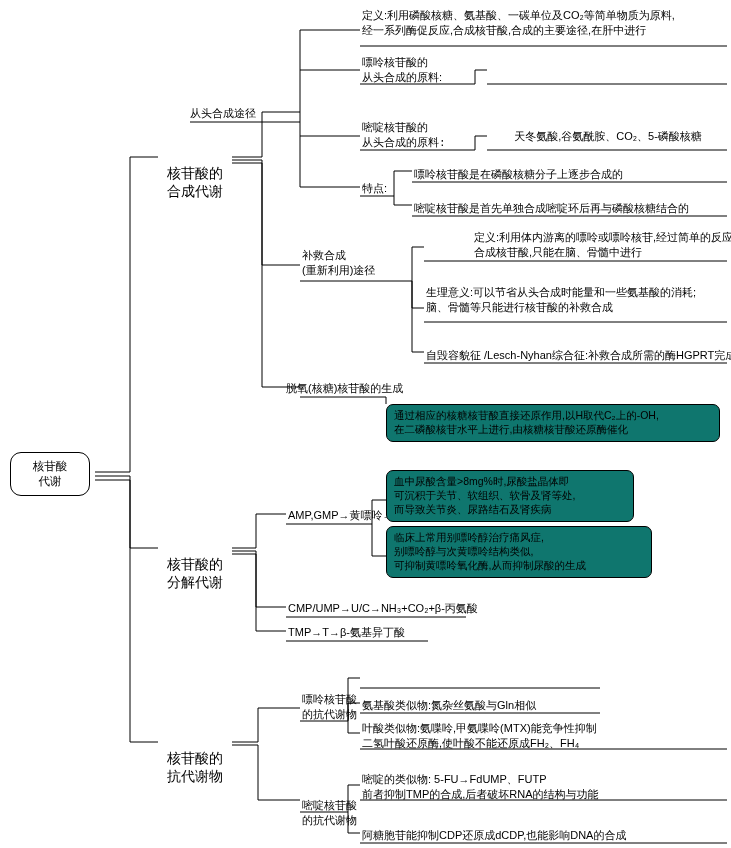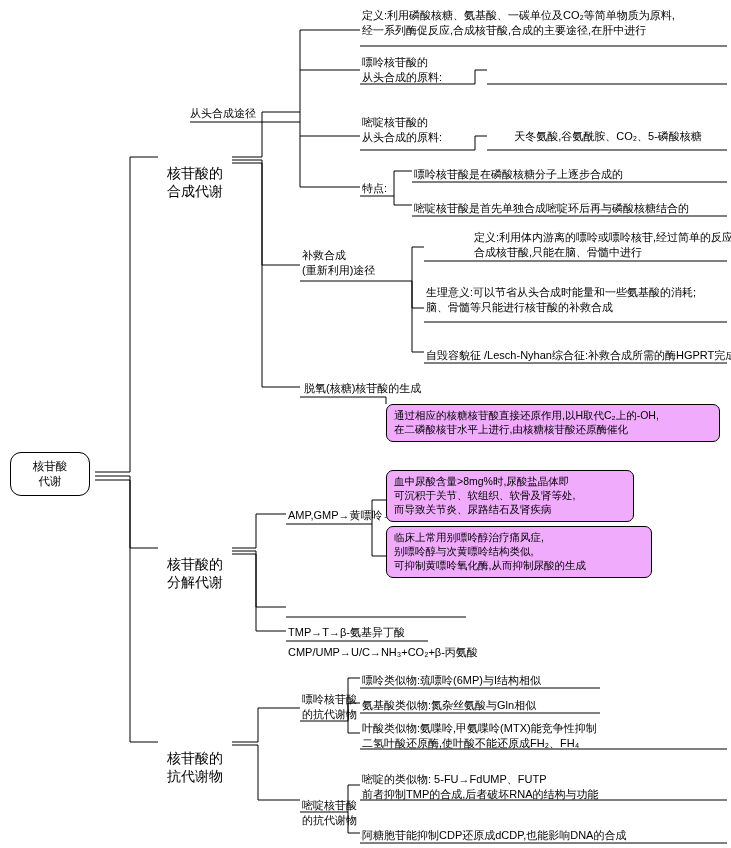--- a/index.html
+++ b/index.html
@@ -27,21 +27,21 @@
     white-space:pre-line;
   }
   .plain {
     font-size:11px;
   }
   .boxed {
     border:1px solid #000;
     border-radius:7px;
     padding:4px 7px;
     font-size:10.5px;
-    background:#f0abfc;
+    background:#0f766e;
   }
   .root {
     border:1px solid #000;
     border-radius:11px;
     padding:6px 9px;
     font-size:11.5px;
     text-align:center;
     background:#fff;
   }
   .lvl1 { font-size:14px;margin-top:24px; }
@@ -154,55 +154,54 @@
 抗代谢物</div>
 
   <div class="node plain nowrap" style="left:190px; top:106px;text-align:center;">从头合成途径</div>
 
   <div class="node plain" style="left:362px; top:8px; width:368px;">定义:利用磷酸核糖、氨基酸、一碳单位及CO₂等简单物质为原料,
 经一系列酶促反应,合成核苷酸,合成的主要途径,在肝中进行</div>
 
   <div class="node plain" style="left:362px; top:55px; width:115px;">嘌呤核苷酸的
 从头合成的原料:</div>
 
-  <div class="node plain" style="left:362px; top:115px; width:115px;">嘧啶核苷酸的
+  <div class="node plain" style="left:362px; top:121px; width:115px;font-family:Liberation Mono, monospace;">嘧啶核苷酸的
 从头合成的原料:</div>
   <div class="node plain center" style="left:489px; top:129px; width:238px;">天冬氨酸,谷氨酰胺、CO₂、5-磷酸核糖</div>
 
   <div class="node plain nowrap" style="left:362px; top:181px;">特点:</div>
   <div class="node plain nowrap" style="left:414px; top:167px;">嘌呤核苷酸是在磷酸核糖分子上逐步合成的</div>
   <div class="node plain nowrap" style="left:414px; top:201px;">嘧啶核苷酸是首先单独合成嘧啶环后再与磷酸核糖结合的</div>
 
   <div class="node plain" style="left:302px; top:248px; width:108px;">补救合成
 (重新利用)途径</div>
 
   <div class="node plain" style="left:426px; top:230px; width:300px;margin-left:48px;">定义:利用体内游离的嘌呤或嘌呤核苷,经过简单的反应过程,
 合成核苷酸,只能在脑、骨髓中进行</div>
   <div class="node plain" style="left:426px; top:285px; width:300px;">生理意义:可以节省从头合成时能量和一些氨基酸的消耗;
 脑、骨髓等只能进行核苷酸的补救合成</div>
   <div class="node plain nowrap" style="left:426px; top:348px;">自毁容貌征 /Lesch-Nyhan综合征:补救合成所需的酶HGPRT完成缺失</div>
 
-  <div class="node plain nowrap" style="left:304px; top:381px;">脱氧(核糖)核苷酸的生成</div>
+  <div class="node plain nowrap" style="left:286px; top:381px;">脱氧(核糖)核苷酸的生成</div>
   <div class="node boxed" style="left:386px; top:404px; width:334px;">通过相应的核糖核苷酸直接还原作用,以H取代C₂上的-OH,
 在二磷酸核苷水平上进行,由核糖核苷酸还原酶催化</div>
 
   <div class="node plain nowrap" style="left:288px; top:508px;">AMP,GMP→黄嘌呤→尿酸</div>
   <div class="node boxed" style="left:386px; top:470px; width:248px;">血中尿酸含量&gt;8mg%时,尿酸盐晶体即
 可沉积于关节、软组织、软骨及肾等处,
 而导致关节炎、尿路结石及肾疾病</div>
   <div class="node boxed" style="left:386px; top:526px; width:266px;">临床上常用别嘌呤醇治疗痛风症,
 别嘌呤醇与次黄嘌呤结构类似,
 可抑制黄嘌呤氧化酶,从而抑制尿酸的生成</div>
 
-  <div class="node plain nowrap" style="left:288px; top:601px;margin-top:44px;">CMP/UMP→U/C→NH₃+CO₂+β-丙氨酸</div>
+  <div class="node plain nowrap" style="left:288px; top:601px;">CMP/UMP→U/C→NH₃+CO₂+β-丙氨酸</div>
   <div class="node plain nowrap" style="left:288px; top:625px;">TMP→T→β-氨基异丁酸</div>
 
   <div class="node plain" style="left:302px; top:692px; width:84px;">嘌呤核苷酸
 的抗代谢物</div>
-  <div class="node plain nowrap" style="left:362px; top:673px;">嘌呤类似物:巯嘌呤(6MP)与I结构相似</div>
   <div class="node plain nowrap" style="left:362px; top:698px;">氨基酸类似物:氮杂丝氨酸与Gln相似</div>
   <div class="node plain" style="left:362px; top:721px; width:364px;">叶酸类似物:氨喋呤,甲氨喋呤(MTX)能竞争性抑制
 二氢叶酸还原酶,使叶酸不能还原成FH₂、FH₄</div>
 
   <div class="node plain" style="left:302px; top:798px; width:84px;">嘧啶核苷酸
 的抗代谢物</div>
   <div class="node plain" style="left:362px; top:772px; width:364px;">嘧啶的类似物: 5-FU→FdUMP、FUTP
 前者抑制TMP的合成,后者破坏RNA的结构与功能</div>
   <div class="node plain nowrap" style="left:362px; top:828px;">阿糖胞苷能抑制CDP还原成dCDP,也能影响DNA的合成</div>
 

